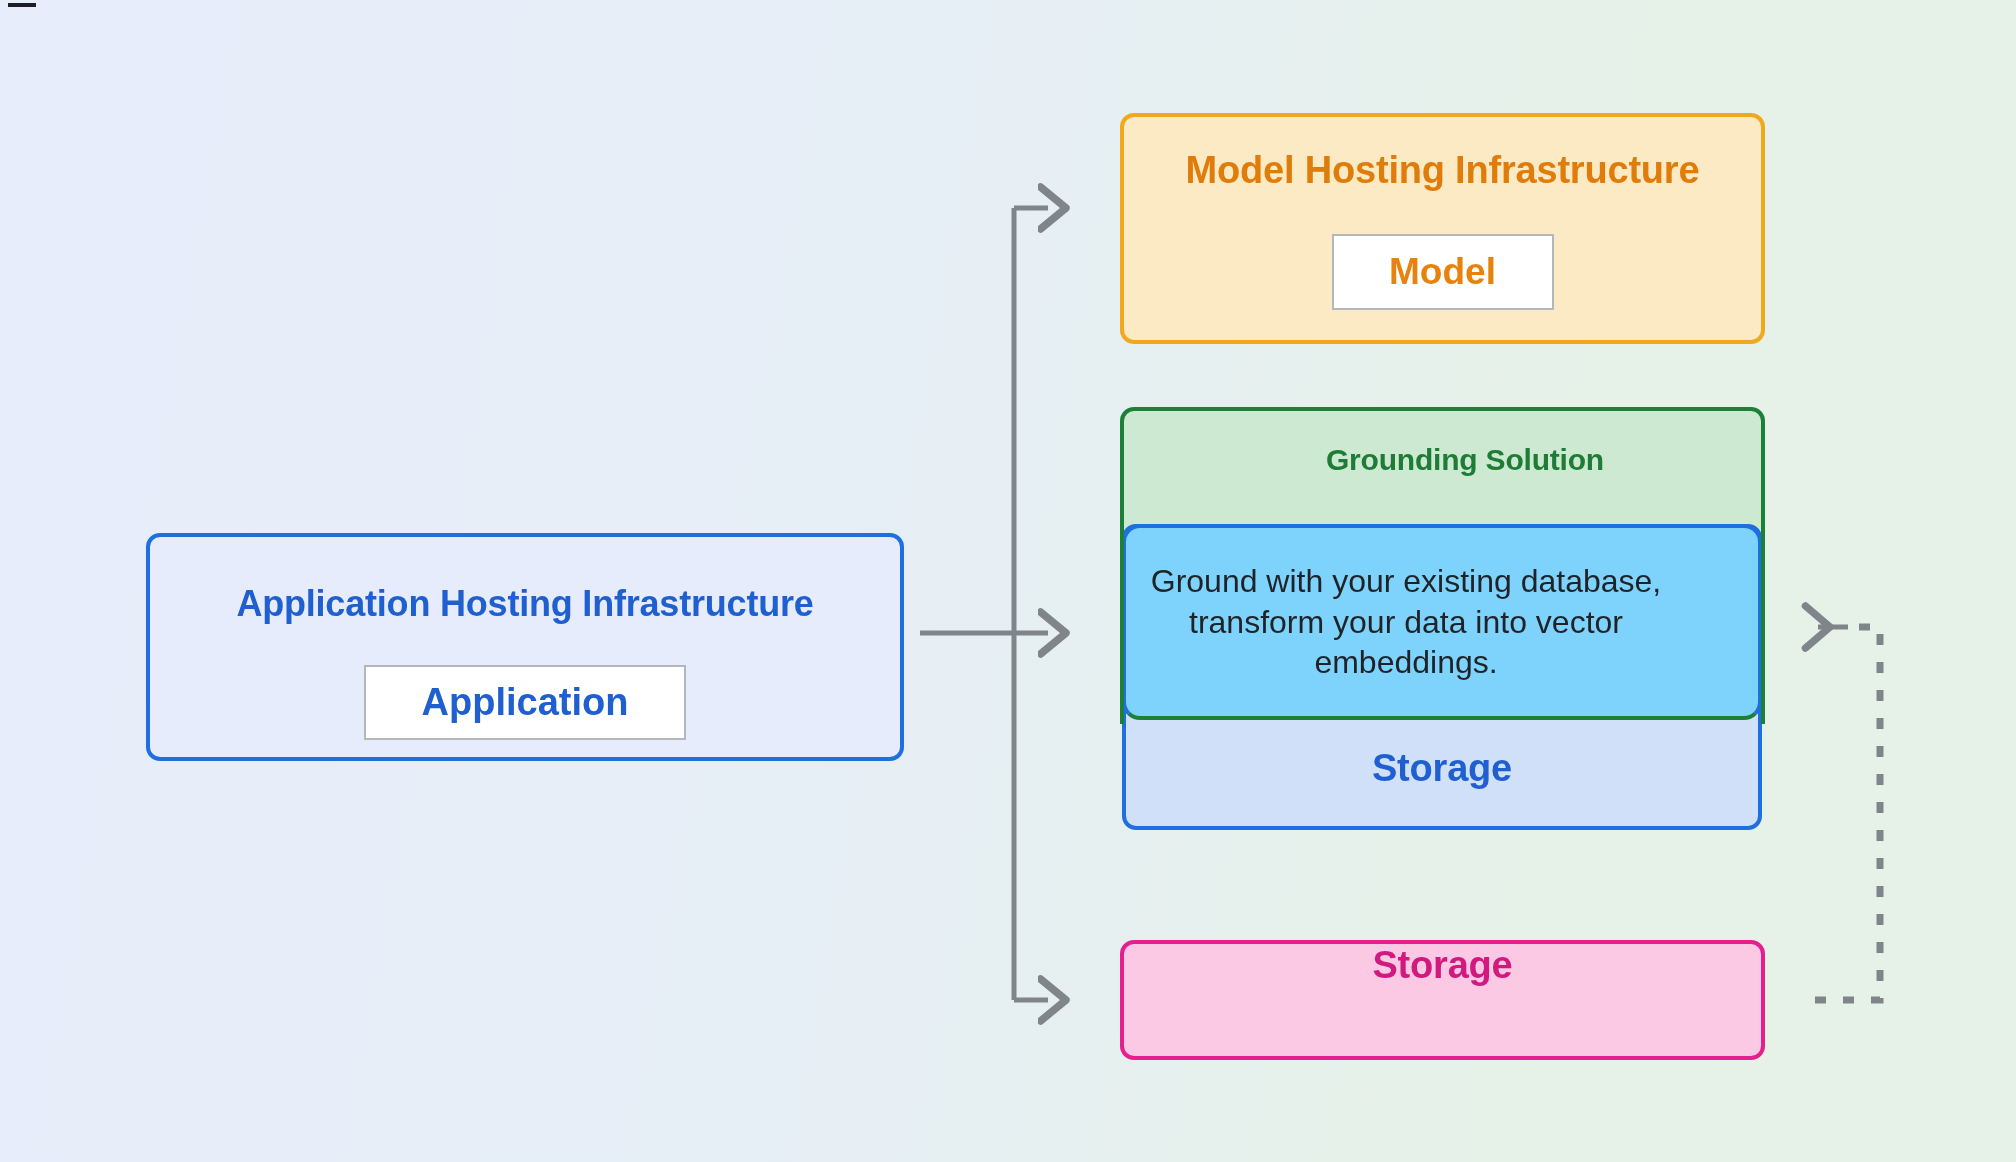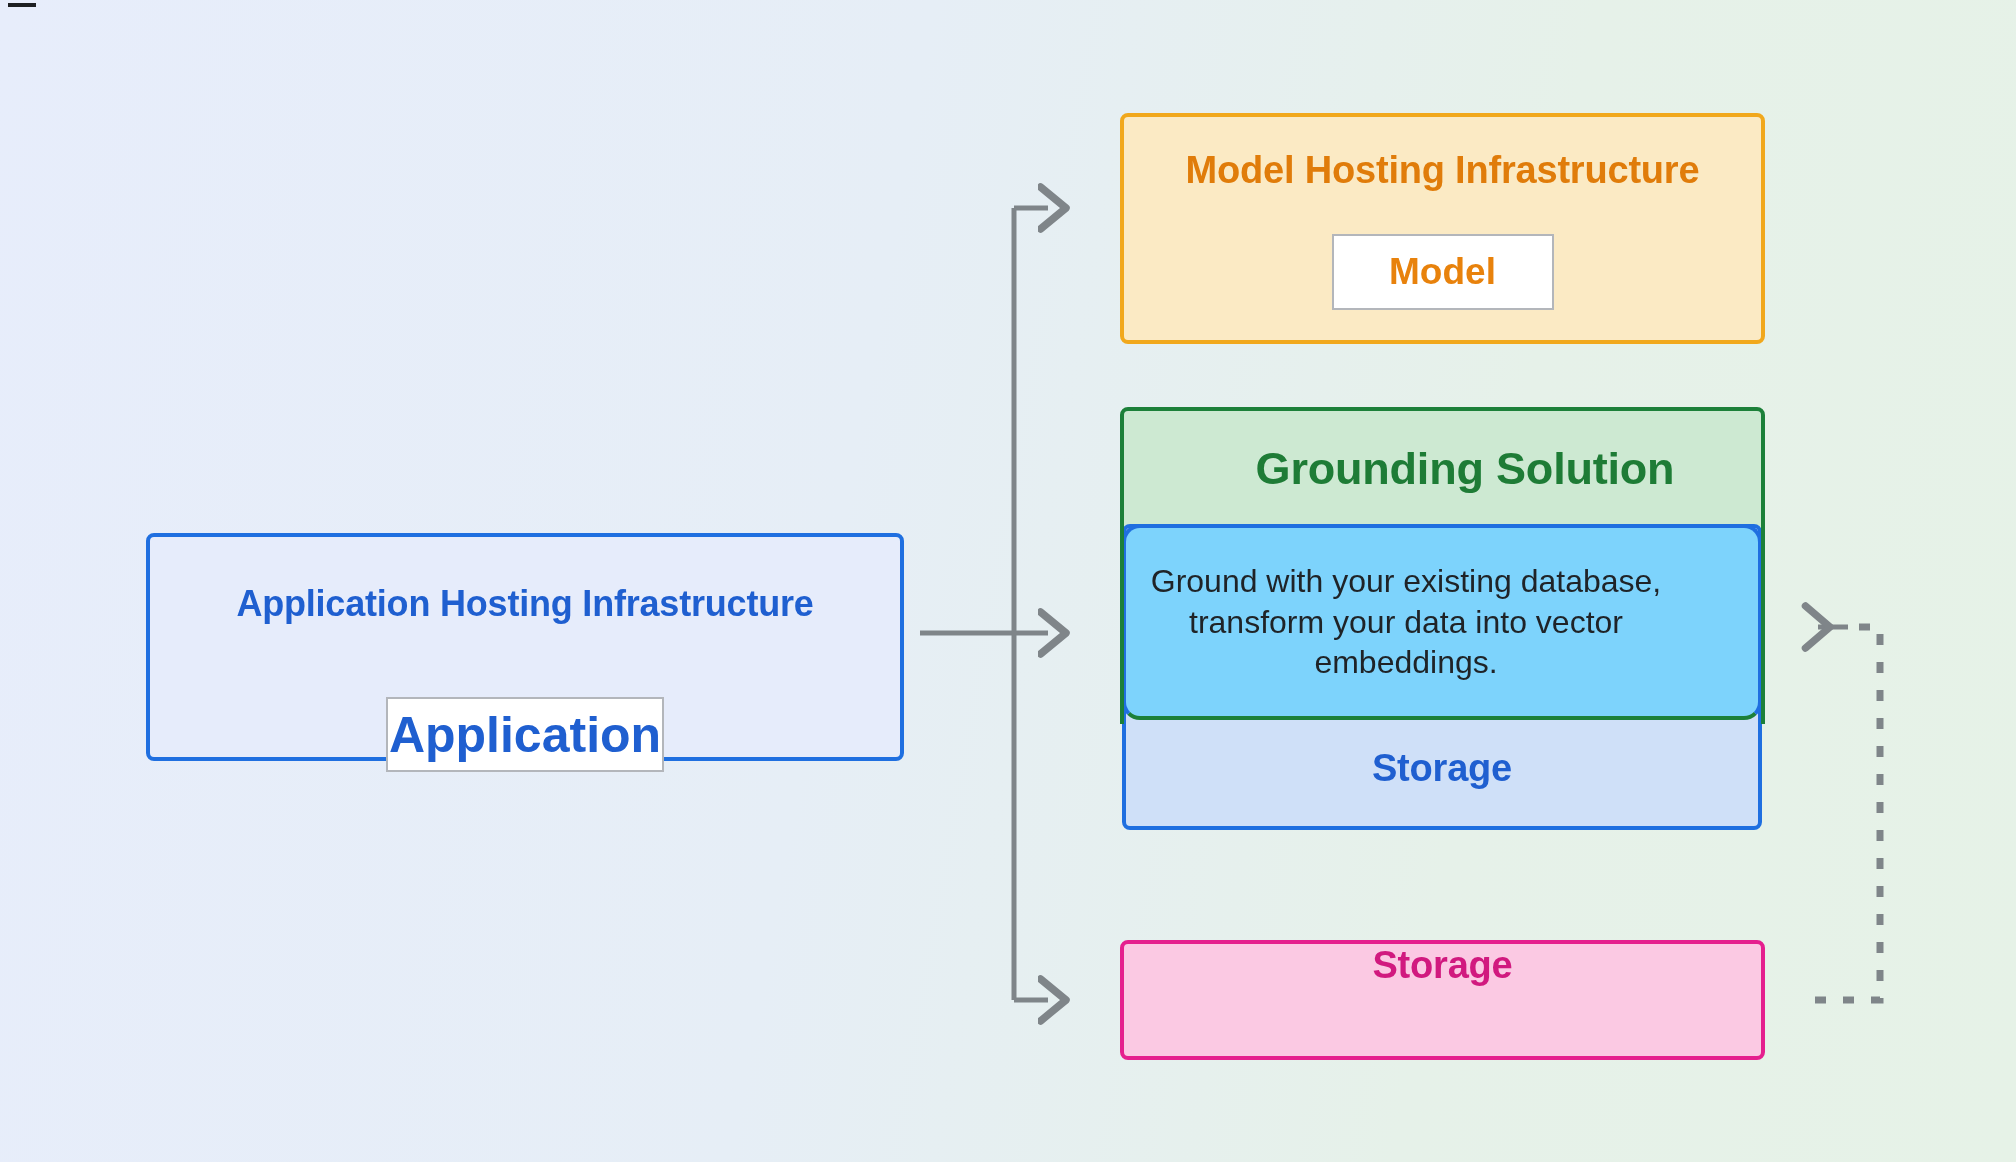--- a/index.html
+++ b/index.html
@@ -25,21 +25,21 @@
     top: 3px;
     width: 28px;
     height: 4px;
     background: #1d1f22;
   }
 
   
   .card {
     position: absolute;
     box-sizing: border-box;
-    border-radius: 8px;
+    border-radius: 14px;
     display: flex;
     flex-direction: column;
     align-items: center;
   }
   .card-title {
     font-weight: bold;
     letter-spacing: -0.2px;
     white-space: nowrap;
   }
   .inner-chip {
@@ -64,25 +64,24 @@
   #app-host .card-title {
     color: #1f5fd0;
     font-size: 36px;
     margin-top: 46px;
   }
   #app-chip {
     position: absolute;
     left: 50%;
     transform: translateX(-50%);
     top: 128px;
-    width: 278px;
+    width: 322px;
     height: 75px;
     color: #1f5fd0;
-    font-size: 50px;
-    margin-top: 32px;
+    font-size: 38px;
   }
 
   
   #model-host {
     left: 1120px;
     top: 113px;
     width: 645px;
     height: 231px;
     background: #fbeac4;
     border: 4px solid #f1a81c;
@@ -108,21 +107,21 @@
     left: 1120px;
     top: 407px;
     width: 645px;
     height: 313px;
     background: #cde9d2;
     border: 4px solid #1c8039;
     z-index: 1;
   }
   #grounding .card-title {
     color: #1e7c36;
-    font-size: 45px;
+    font-size: 30px;
     margin-top: 32px;
     margin-left: 45px;
   }
 
   
   #database {
     left: 1122px;
     top: 524px;
     width: 640px;
     height: 306px;

